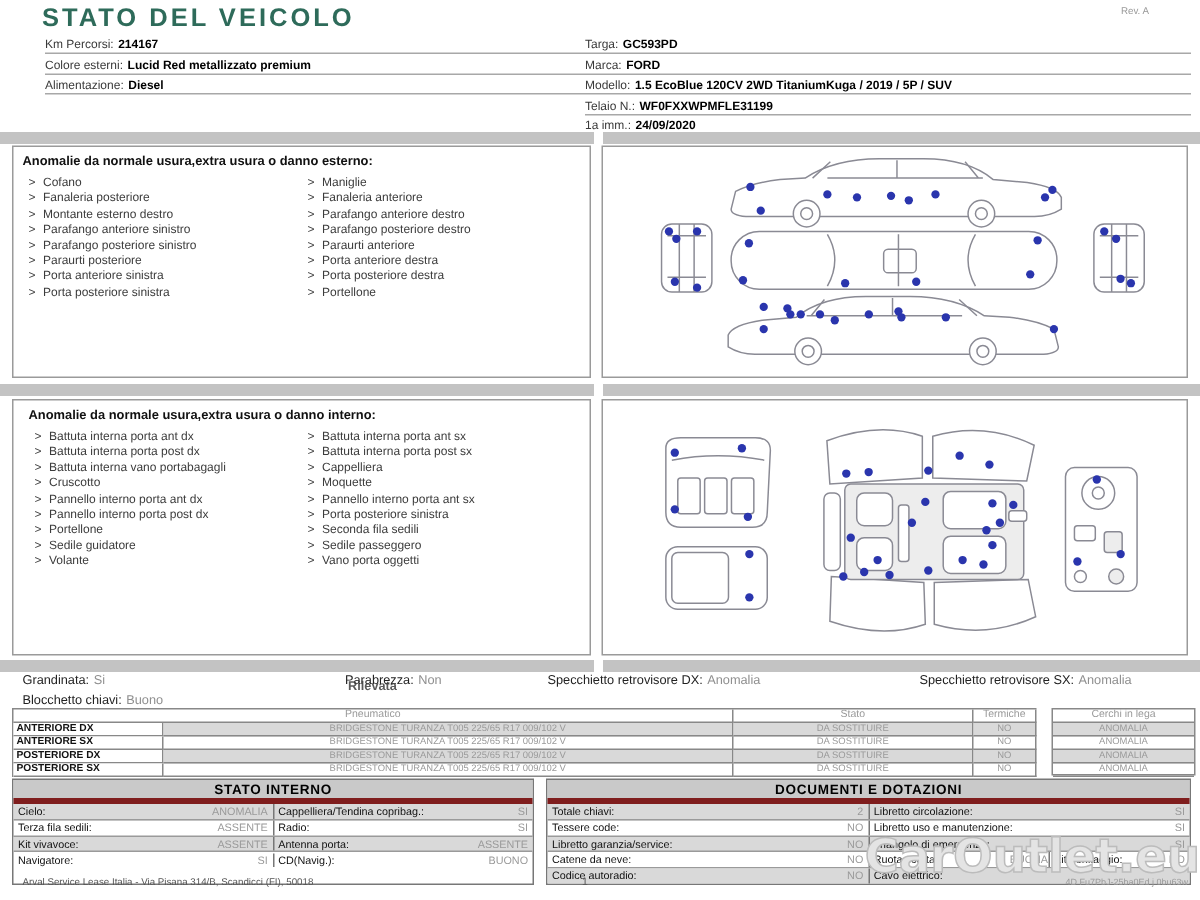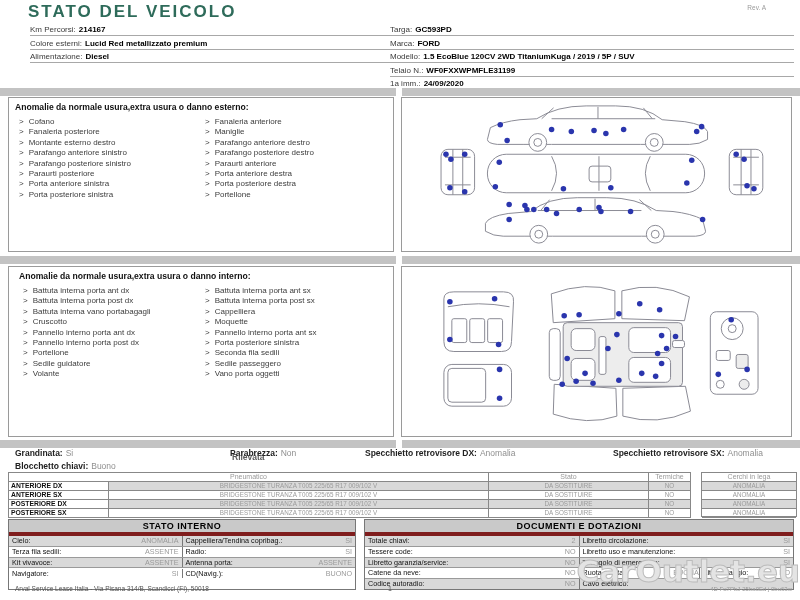--- a/index.html
+++ b/index.html
@@ -37,21 +37,21 @@
   .outline{stroke:#8a8a94;fill:none;stroke-width:1;}
   .outline-f{stroke:#8a8a94;fill:#ededed;stroke-width:1;}
   .outline-w{stroke:#8a8a94;fill:#fff;stroke-width:1;}
 
   #cond1{position:absolute;top:448px;left:0;width:800px;height:12px;font-size:8.5px;}
   #cond1 .citem{position:absolute;white-space:nowrap;}
   #cond1 .citem:nth-child(1){left:15px;} #cond1 .citem:nth-child(2){left:230px;}
   #cond1 .citem:nth-child(3){left:365px;} #cond1 .citem:nth-child(4){left:585px;margin-left:28px;}
   #cond2{position:absolute;top:461px;left:0;width:800px;height:12px;font-size:8.5px;}
   #cond2 .citem{position:absolute;left:15px;white-space:nowrap;}
-  .citem .lbl{font-weight:bold;color:#222;}
+  .citem .lbl{font-weight:normal;color:#222;}
   .citem .val{color:#8f8f8f;margin-left:3px;}
   .citem{position:relative;}
   .citem .overlap{position:absolute;left:2px;top:4px;color:#3e3e3e;font-weight:bold;opacity:.85;}
 
   #tires{position:absolute;top:472px;left:8px;display:flex;}
   #tire-main{display:grid;grid-template-columns:100px 380px 160px 42px;grid-auto-rows:9px;
              border-left:1px solid #888;border-top:1px solid #888;width:682px;}
   .tc{border-right:1px solid #888;border-bottom:1px solid #888;height:9px;line-height:8.6px;
       box-sizing:border-box;overflow:hidden;white-space:nowrap;}
   .th{color:#9a9a9a;font-size:7px;text-align:center;}
@@ -137,22 +137,22 @@
           <div class="li"><span class="bu">&gt;</span><span class="tx">Cofano</span></div>
           <div class="li"><span class="bu">&gt;</span><span class="tx">Fanaleria posteriore</span></div>
           <div class="li"><span class="bu">&gt;</span><span class="tx">Montante esterno destro</span></div>
           <div class="li"><span class="bu">&gt;</span><span class="tx">Parafango anteriore sinistro</span></div>
           <div class="li"><span class="bu">&gt;</span><span class="tx">Parafango posteriore sinistro</span></div>
           <div class="li"><span class="bu">&gt;</span><span class="tx">Paraurti posteriore</span></div>
           <div class="li"><span class="bu">&gt;</span><span class="tx">Porta anteriore sinistra</span></div>
           <div class="li"><span class="bu">&gt;</span><span class="tx">Porta posteriore sinistra</span></div>
         </div>
       <div class="col">
+          <div class="li"><span class="bu">&gt;</span><span class="tx">Maniglie</span></div>
           <div class="li"><span class="bu">&gt;</span><span class="tx">Fanaleria anteriore</span></div>
-          <div class="li"><span class="bu">&gt;</span><span class="tx">Maniglie</span></div>
           <div class="li"><span class="bu">&gt;</span><span class="tx">Parafango anteriore destro</span></div>
           <div class="li"><span class="bu">&gt;</span><span class="tx">Parafango posteriore destro</span></div>
           <div class="li"><span class="bu">&gt;</span><span class="tx">Paraurti anteriore</span></div>
           <div class="li"><span class="bu">&gt;</span><span class="tx">Porta anteriore destra</span></div>
           <div class="li"><span class="bu">&gt;</span><span class="tx">Porta posteriore destra</span></div>
           <div class="li"><span class="bu">&gt;</span><span class="tx">Portellone</span></div>
         </div>
     </div>
   </div>
 

